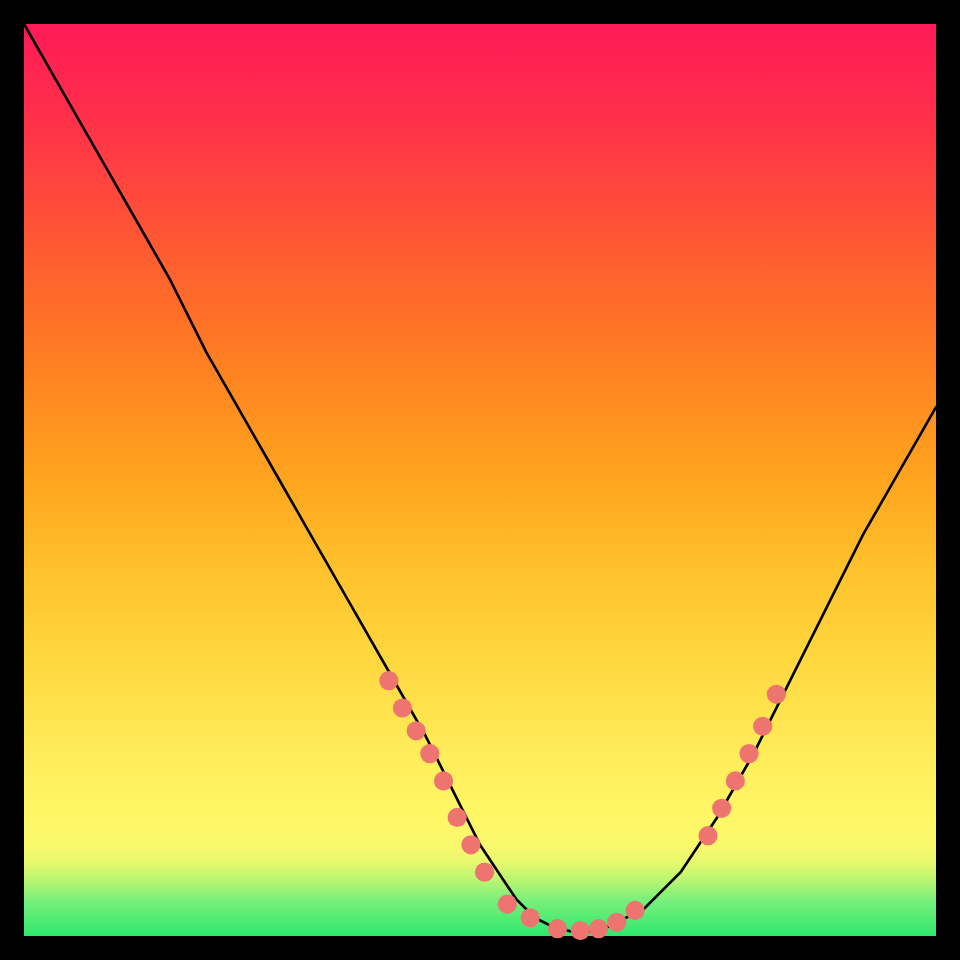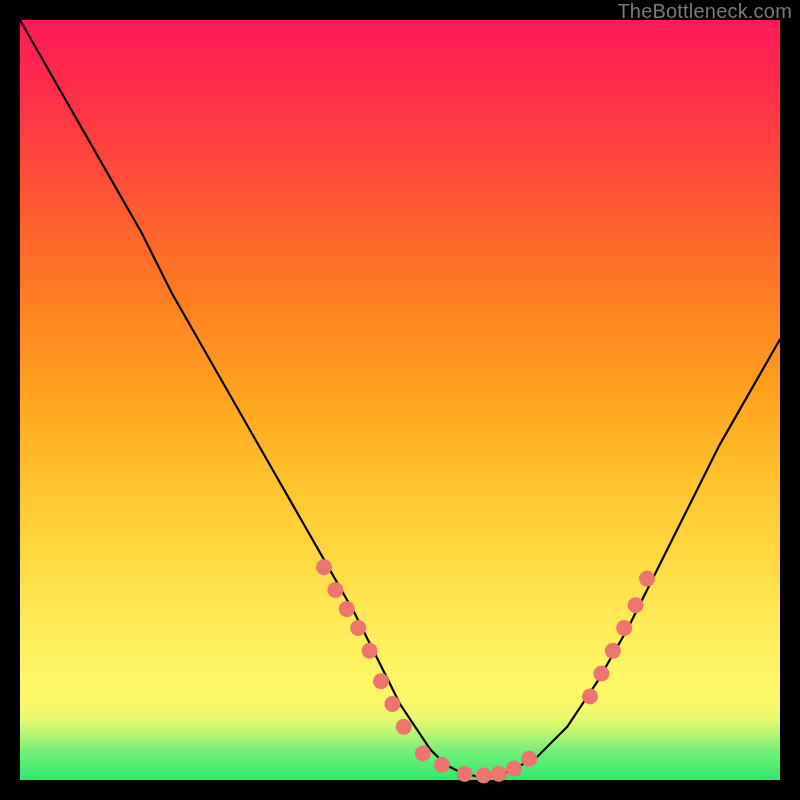--- a/index.html
+++ b/index.html
@@ -88,14 +88,13 @@
         <circle cx="509.20" cy="738.72" r="8" fill="#ed746f"></circle>
         <circle cx="570.00" cy="676.40" r="8" fill="#ed746f"></circle>
         <circle cx="581.40" cy="653.60" r="8" fill="#ed746f"></circle>
         <circle cx="592.80" cy="630.80" r="8" fill="#ed746f"></circle>
         <circle cx="604.20" cy="608.00" r="8" fill="#ed746f"></circle>
         <circle cx="615.60" cy="585.20" r="8" fill="#ed746f"></circle>
         <circle cx="627.00" cy="558.60" r="8" fill="#ed746f"></circle>
       </g>
   </svg>
 
-  <div class="watermark">TheBottleneck.com</div>
 </div>
 
 </body></html>

